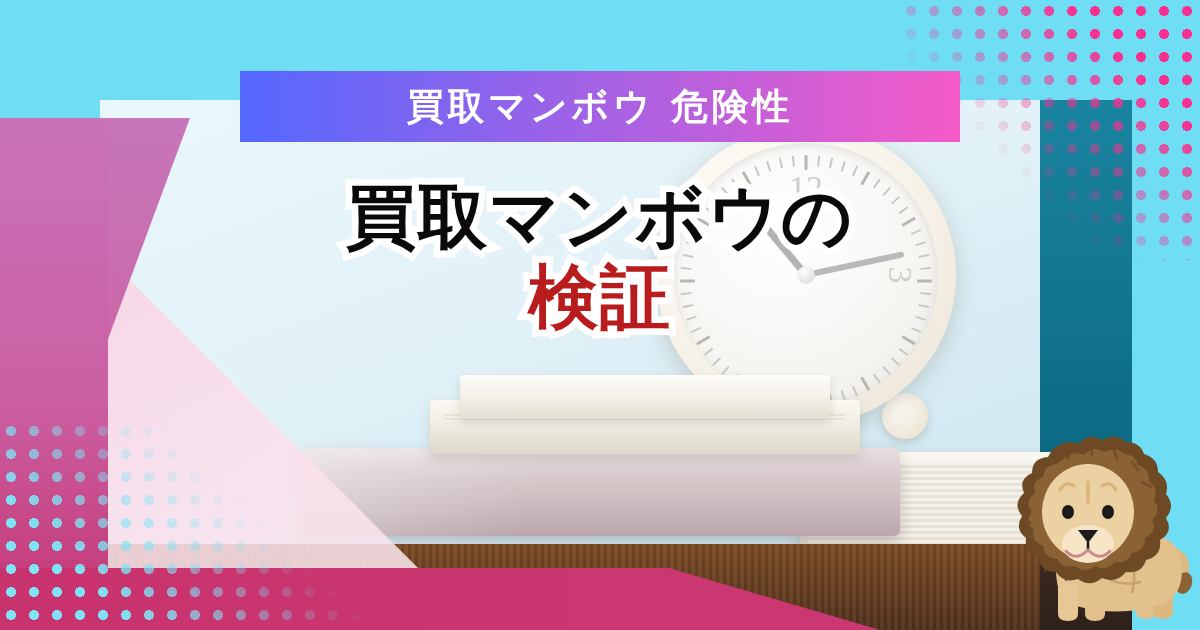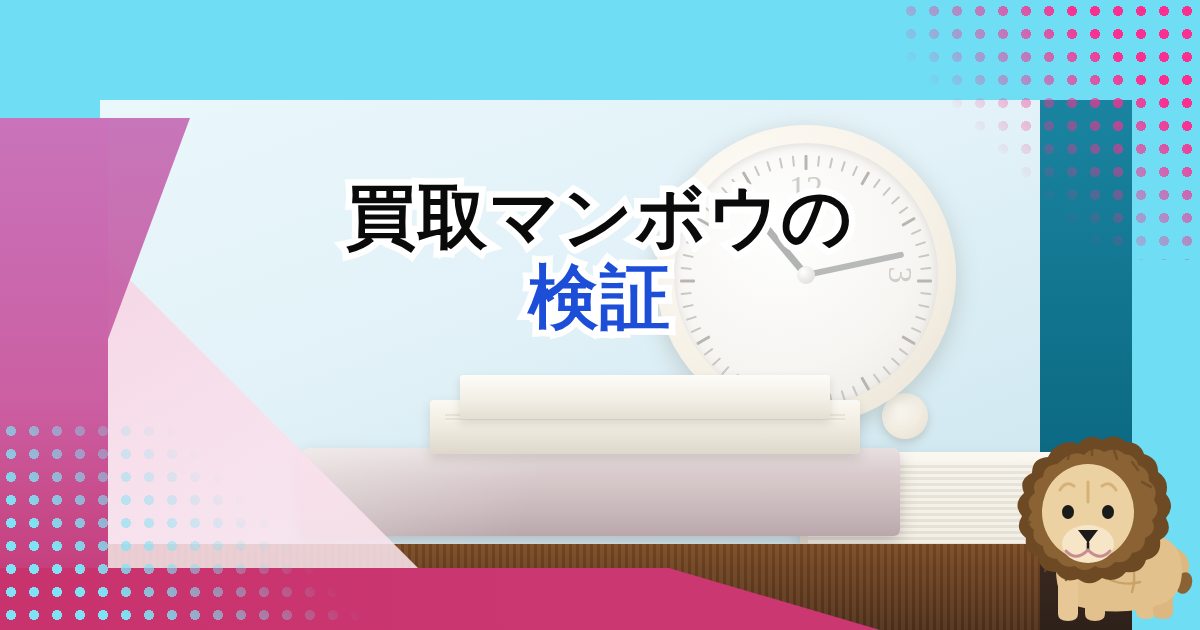--- a/index.html
+++ b/index.html
@@ -282,19 +282,22 @@
       <ellipse cx="98" cy="114" rx="26" ry="19" fill="#f6e6c7"></ellipse>
 
       <path d="M88 100 h20 l-10 13 z" fill="#1b1b1b"></path>
       <path d="M98 113 v7" stroke="#1b1b1b" stroke-width="2.6" stroke-linecap="round"></path>
 
       <path d="M98 120 q-12 12 -22 1" fill="none" stroke="#c98a90" stroke-width="3" stroke-linecap="round"></path>
       <path d="M98 120 q12 12 22 1" fill="none" stroke="#c98a90" stroke-width="3" stroke-linecap="round"></path>
     </svg>
   </div>
 
+  <div class="badge" id="badge" style="background: linear-gradient(90deg, rgb(84, 104, 255) 0%, rgb(245, 91, 200) 100%);">
+    <span class="badge-label" style="color: rgb(255, 255, 255);">買取マンボウ 危険性</span>
+  </div>
 
   <div class="headline">
     <div class="hl-line" style="color: rgb(10, 10, 10); -webkit-text-stroke-color: rgb(255, 255, 255);">買取マンボウの</div>
-    <div class="hl-line" style="color: #1d4ed8; -webkit-text-stroke-color: rgb(255, 255, 255);">検証</div>
+    <div class="hl-line" style="color: #b91c1c; -webkit-text-stroke-color: rgb(255, 255, 255);">検証</div>
   </div>
 
 </div>
 
 </body></html>

